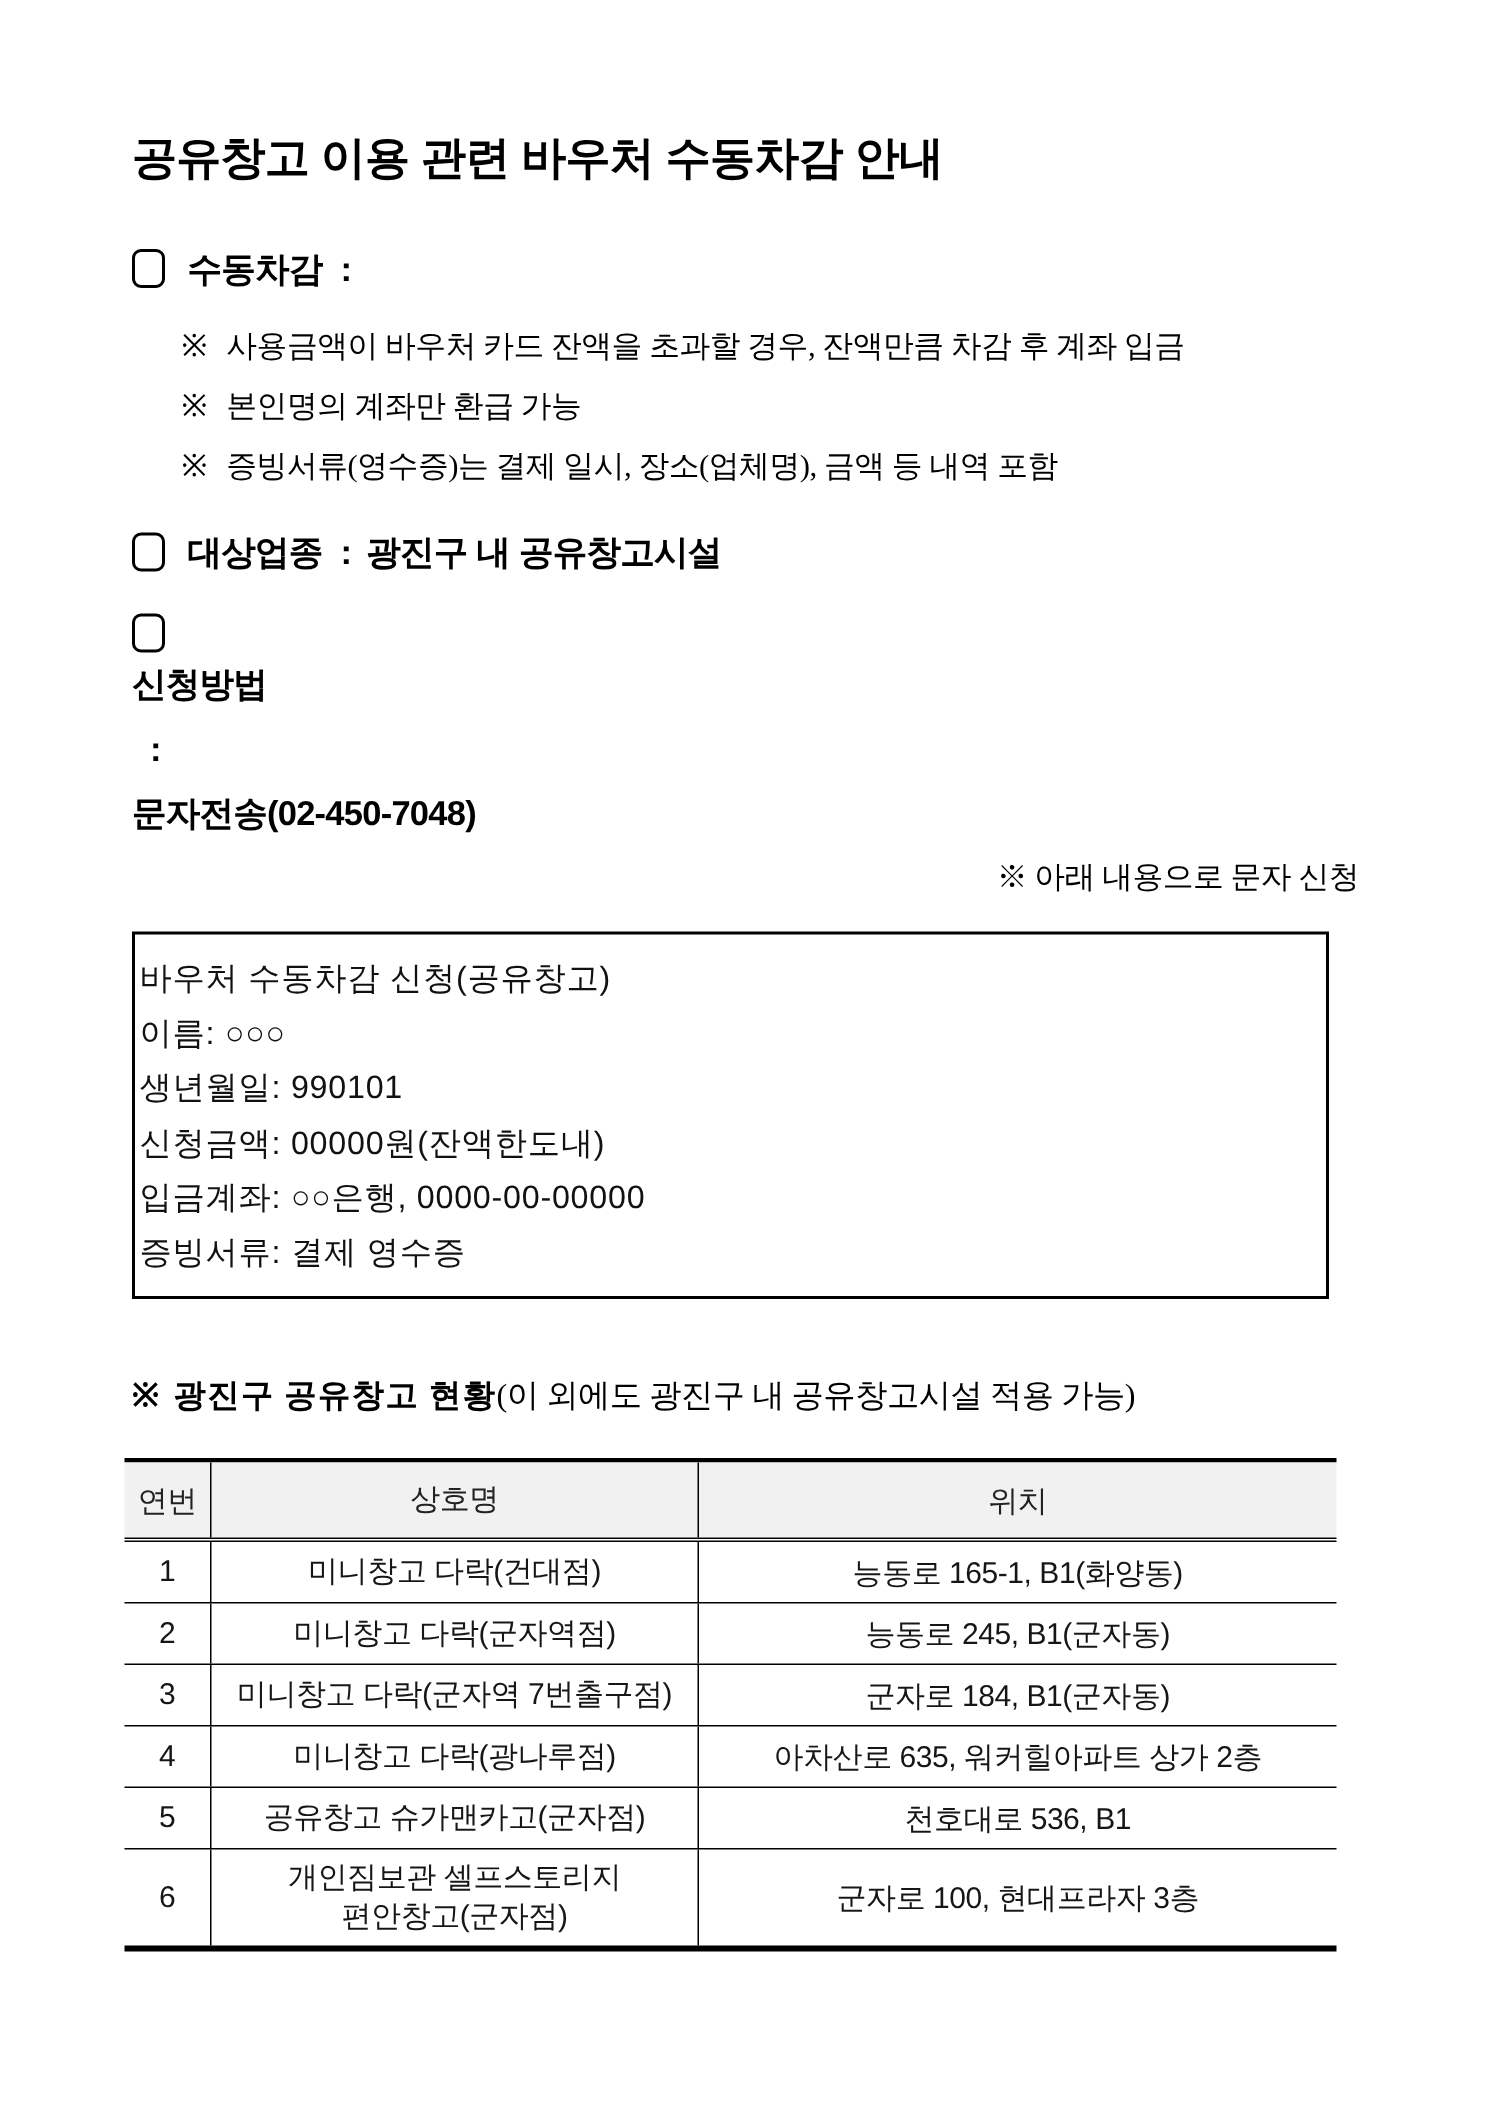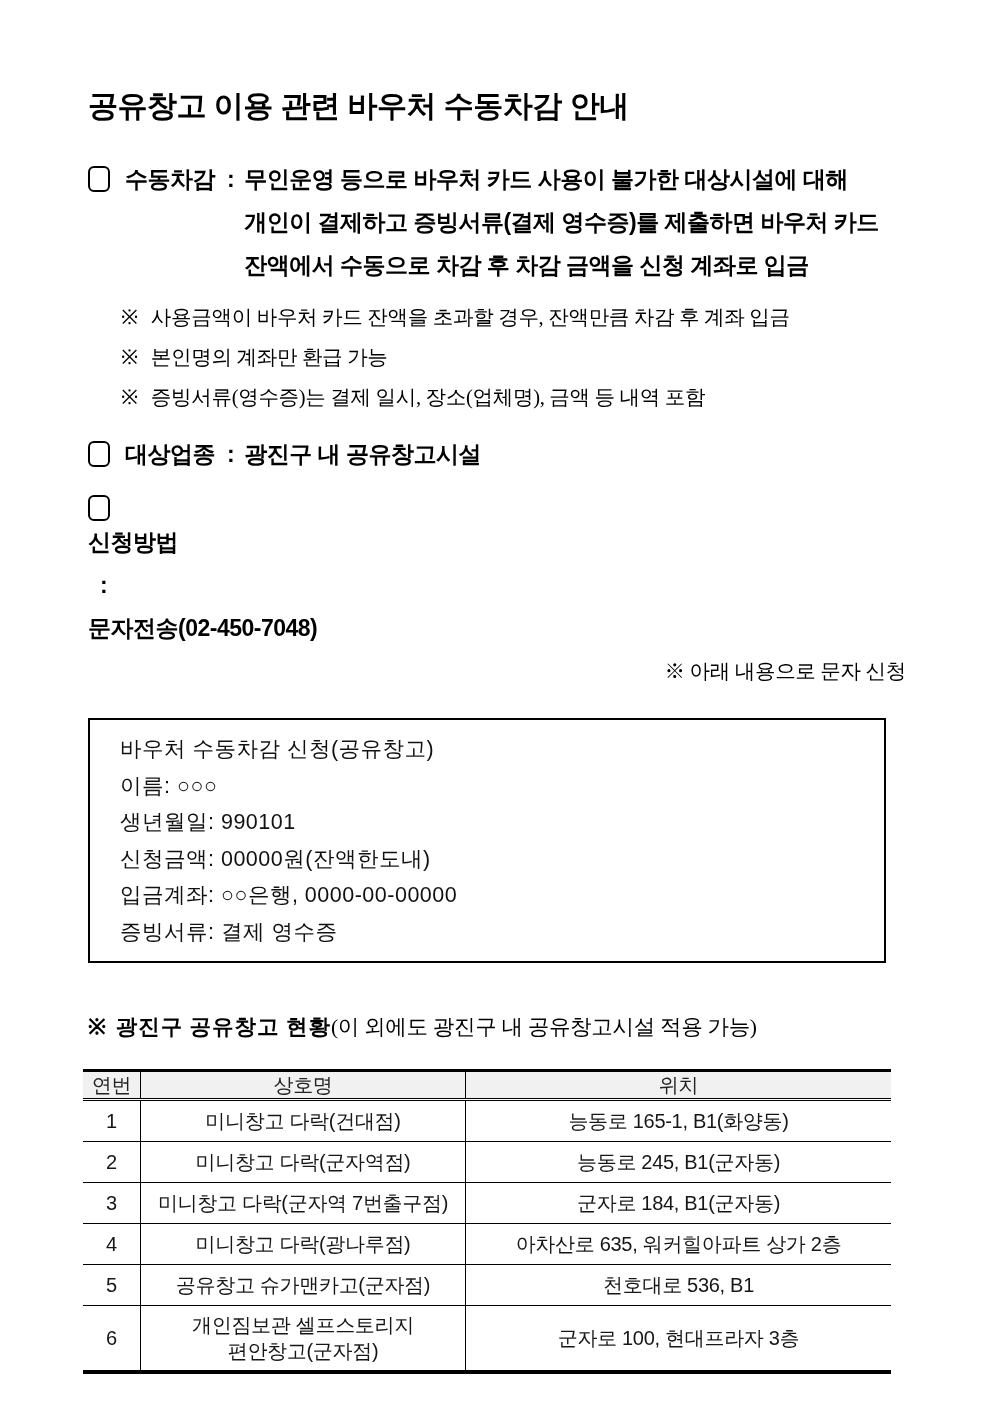--- a/index.html
+++ b/index.html
@@ -29,63 +29,58 @@
   .notes { margin-top:10px; padding-left:33px; font-family:"Liberation Serif","DejaVu Serif",serif; }
   .note { display:flex; font-size:20.5px; line-height:40px; letter-spacing:-0.3px; }
   .note .mark { flex:0 0 auto; margin-right:13px; }
 
   .sec { margin-top:16px; }
   .sec2 { margin-top:11px;flex-direction:column; }
   .side-note { margin-left:auto; align-self:center; font-family:"Liberation Serif","DejaVu Serif",serif; font-weight:400; font-size:20.5px; letter-spacing:-0.3px; white-space:nowrap; }
 
   
   .sms-box {
-    margin-top:25px; width:798px; border:2px solid #000; background:#fff;
-    padding:11px 30px; font-size:21.5px; font-weight:400; line-height:36.5px; letter-spacing:0.5px; color:#111;
+    margin-top:14px; width:798px; border:2px solid #000; background:#fff;
+    padding:11px 3px; font-size:21.5px; font-weight:400; line-height:36.5px; letter-spacing:0.5px; color:#111;
   }
   .sms-line { white-space:nowrap; }
 
   
   .status-head {
     margin-top:48px; font-family:"Liberation Serif","DejaVu Serif",serif;
     font-size:21.5px; line-height:32px; letter-spacing:-0.3px; display:flex; align-items:baseline;
   }
   .status-head .mark { font-weight:700; margin-right:10px; }
   .status-head .strong { font-weight:700; letter-spacing:1px; }
   .status-head .rest { font-weight:400; }
 
   
   .tbl { margin-top:26px; margin-left:-5px; width:808px; border-top:3px solid #000; border-bottom:4px solid #000; font-size:20px; color:#161616; }
   .t-row { display:flex; align-items:stretch; }
-  .t-head { background:#f1f1f1; height:26px; font-size:20px; color:#222; }
+  .t-head { background:#f1f1f1; height:50px; font-size:20px; color:#222; }
   .t-divider { height:3px; border-top:1.5px solid #000; border-bottom:1px solid #000; background:#fff; }
   .t-body .t-row { height:41px; border-bottom:1.5px solid #000; }
   .t-body .t-row.tall { height:64px; }
   .t-body .t-row:last-child { border-bottom:none; }
   .t-cell { display:flex; align-items:center; justify-content:center; text-align:center; letter-spacing:-0.3px; }
   .c-no  { flex:0 0 58px;  border-right:1.5px solid #000; }
   .c-name{ flex:0 0 325px; border-right:1.5px solid #000; white-space:pre-line; line-height:26px; }
   .c-loc { flex:1 1 auto; }
 </style>
 </head>
 <body>
 
 <div class="doc">
 
   <h1 class="title">공유창고 이용 관련 바우처 수동차감 안내</h1>
 
   <div class="bullet-row" style="margin-top:34px;">
     <span class="chk"></span>
     <span class="b-label">수동차감</span>
     <span class="b-colon">:</span>
-    <span class="b-lines">
-      <div class="b-line">무인운영 등으로 바우처 카드 사용이 불가한 대상시설에 대해</div>
-      <div class="b-line">개인이 결제하고 증빙서류(결제 영수증)를 제출하면 바우처 카드</div>
-      <div class="b-line">잔액에서 수동으로 차감 후 차감 금액을 신청 계좌로 입금</div>
-    </span>
   </div>
 
   <div class="notes">
     <div class="note">
       <span class="mark">※</span>
       <span>사용금액이 바우처 카드 잔액을 초과할 경우, 잔액만큼 차감 후 계좌 입금</span>
     </div>
     <div class="note">
       <span class="mark">※</span>
       <span>본인명의 계좌만 환급 가능</span>

